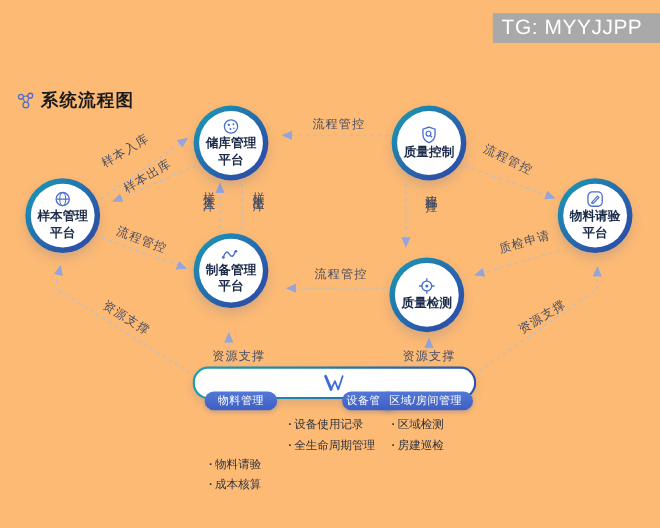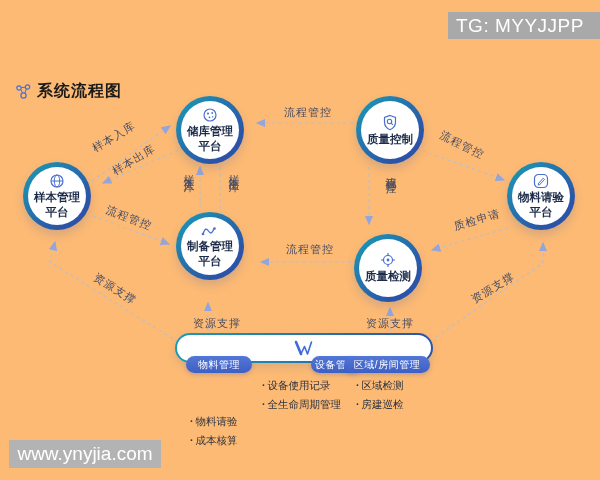--- a/index.html
+++ b/index.html
@@ -214,15 +214,14 @@
   </div>
   <div class="sub-col" id="subcol-2">
     <div class="sub-item">设备使用记录</div>
     <div class="sub-item">全生命周期管理</div>
   </div>
   <div class="sub-col" id="subcol-3">
     <div class="sub-item">区域检测</div>
     <div class="sub-item">房建巡检</div>
   </div>
 
-  <div class="gray-box" id="watermark">www.ynyjia.com</div>
 
 </div>
 
 </body></html>

